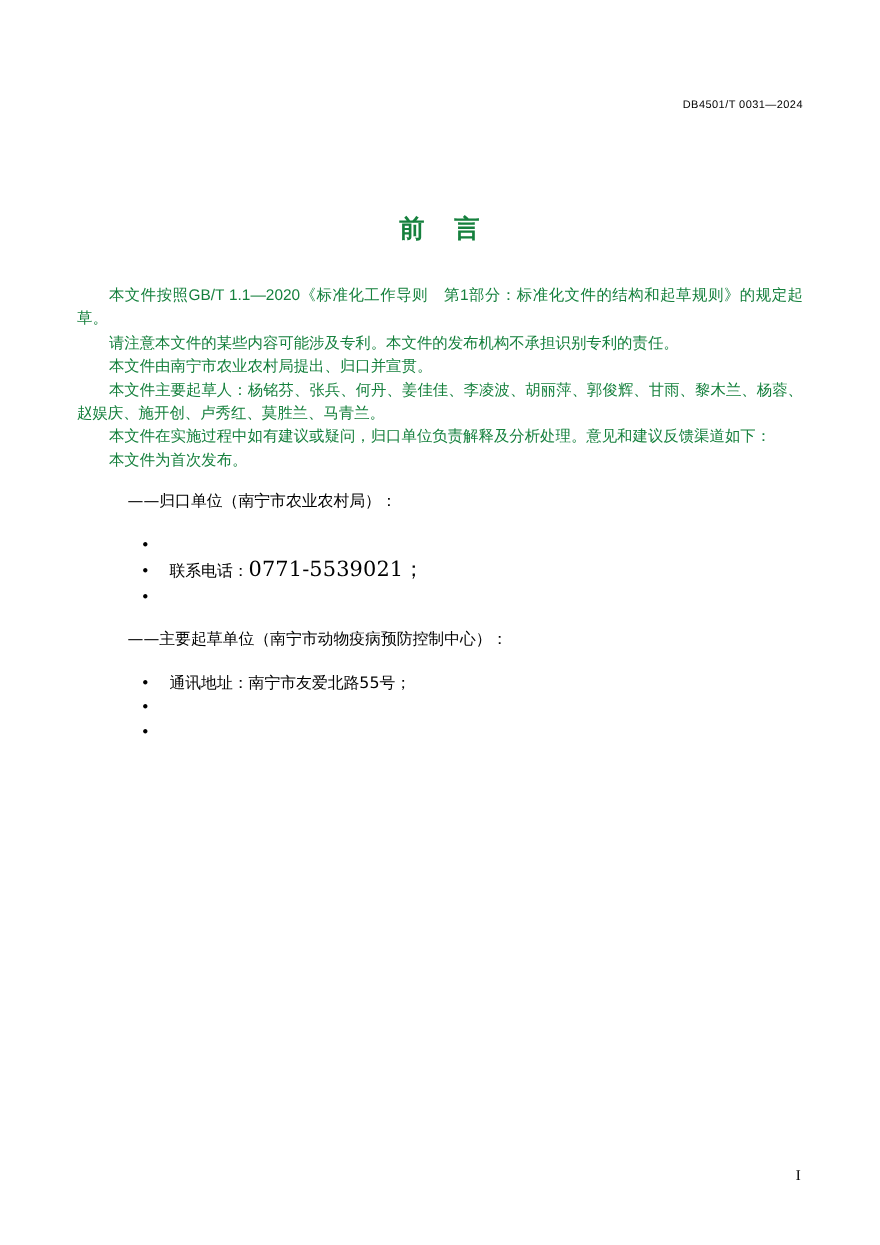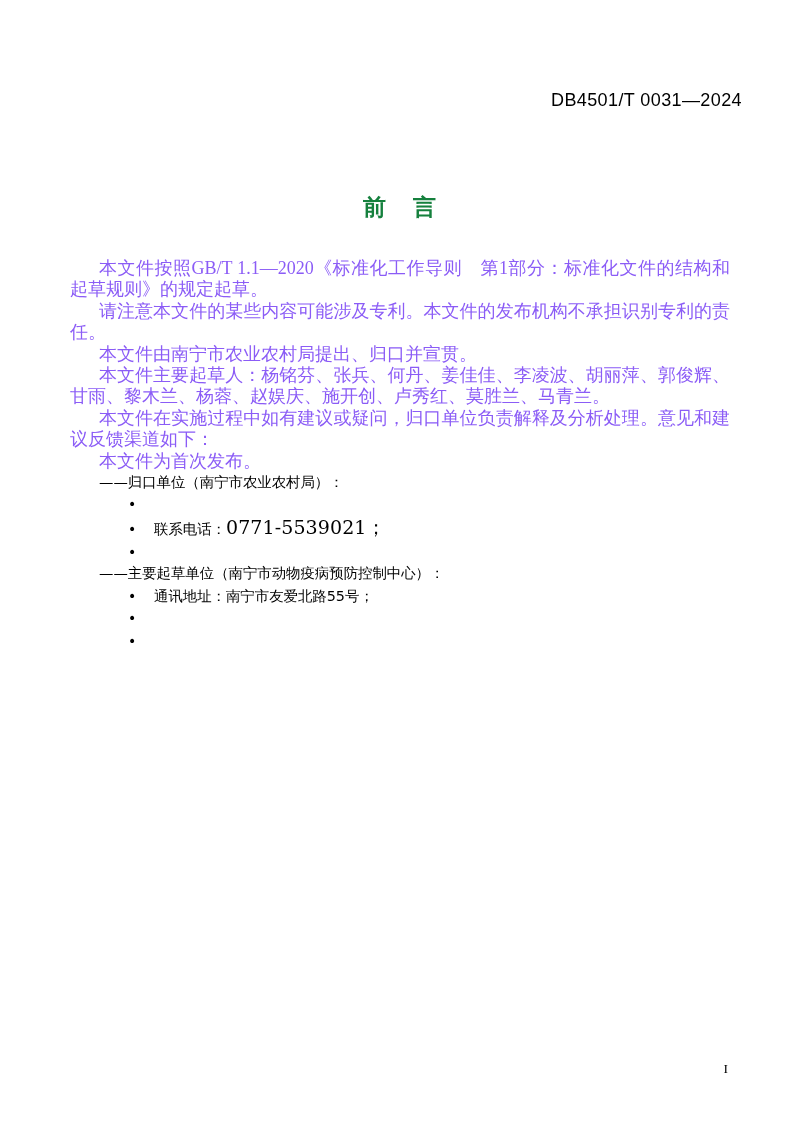--- a/index.html
+++ b/index.html
@@ -16,23 +16,23 @@
     height: 1132px;
     background: #ffffff;
     overflow: hidden;
     color: #000000;
   }
 
   
   .running-header {
     position: absolute;
     top: 90px;
-    right: 58px;
+    right: 70px;
     font-family: "Liberation Sans", sans-serif;
-    font-size: 18px;
+    font-size: 10px;
     letter-spacing: 0.4px;
     white-space: nowrap;
     color: #000;
   }
 
   
   .doc-title {
     position: absolute;
     top: 192px;
     left: 0;
@@ -51,39 +51,39 @@
 
   
   .body-block {
     position: absolute;
     top: 258px;
     left: 70px;
     width: 660px;
   }
 
   .para {
-    font-family: Liberation Serif, serif;
-    font-size: 18px;
+    font-family: Liberation Sans, sans-serif;
+    font-size: 14px;
     line-height: 21.4px;
     text-align: justify;
     text-justify: inter-ideograph;
     margin: 0;
-    color: #8b5cf6;
+    color: #15803d;
     letter-spacing: 0px;
   }
   .para.indent {
     text-indent: 29px;
   }
 
   
   .dash-line {
     font-family: "DejaVu Sans", "Liberation Sans", sans-serif;
     font-size: 14.4px;
     line-height: 21.4px;
-    margin: 0;
+    margin: 17px;
     text-indent: 29px;
     color: #000;
   }
 
   
   .bullet-list {
     list-style: none;
     margin: 0;
     padding: 0;
   }

